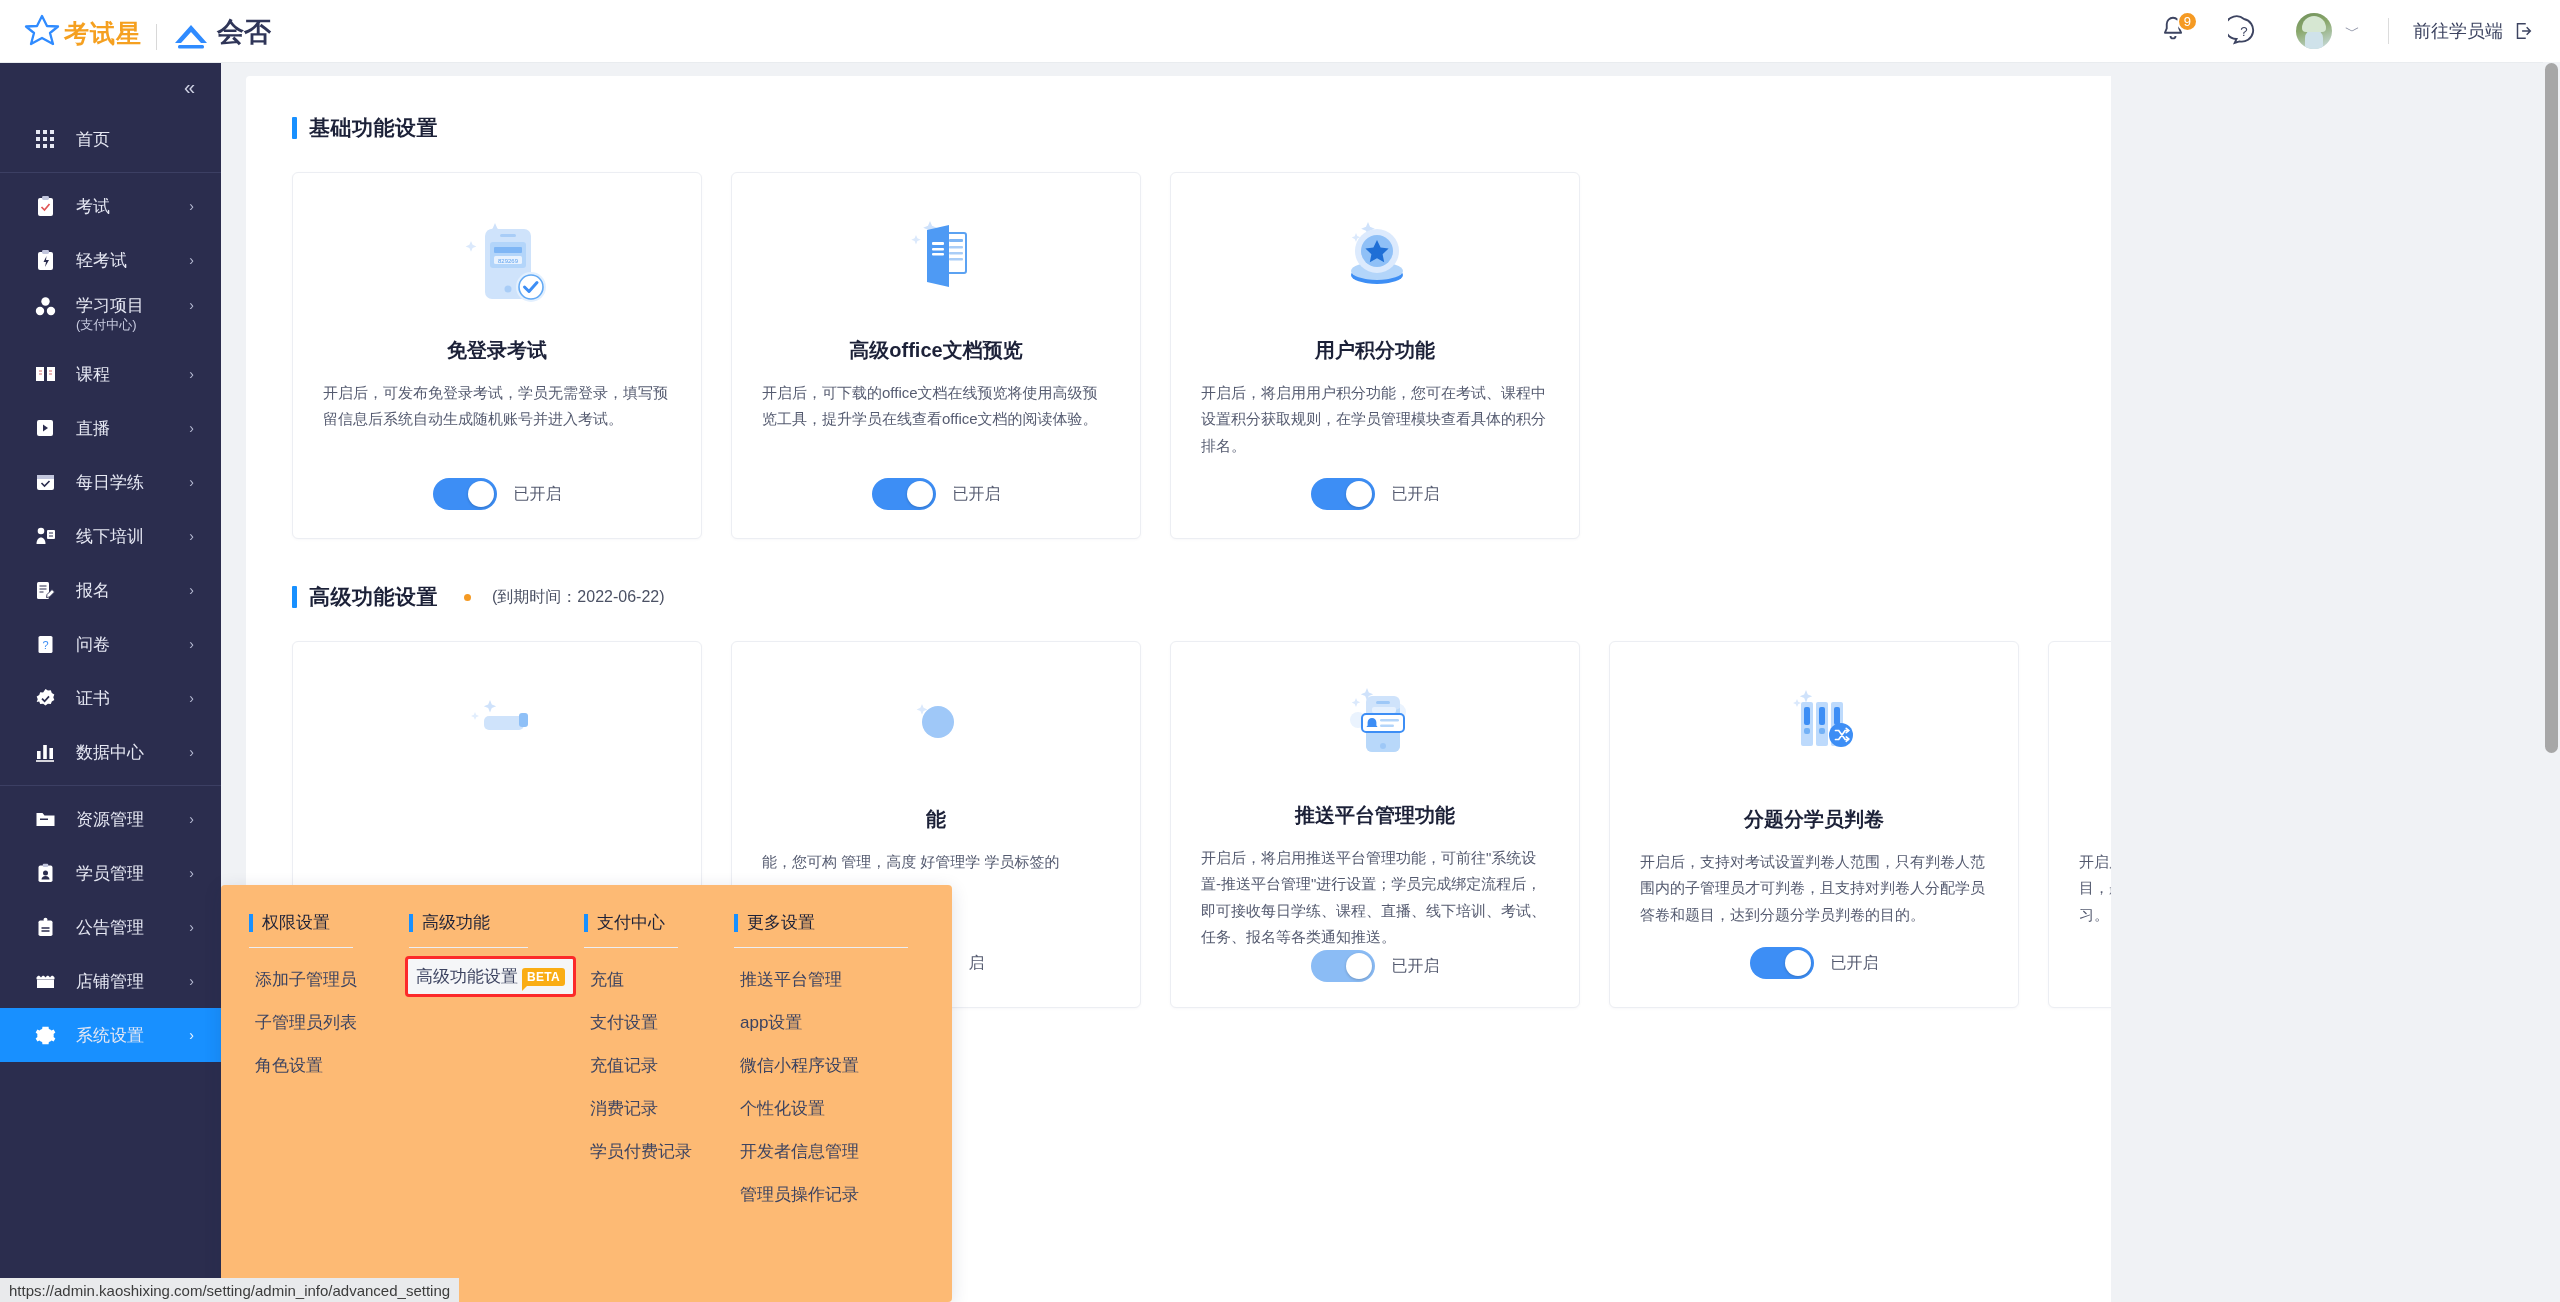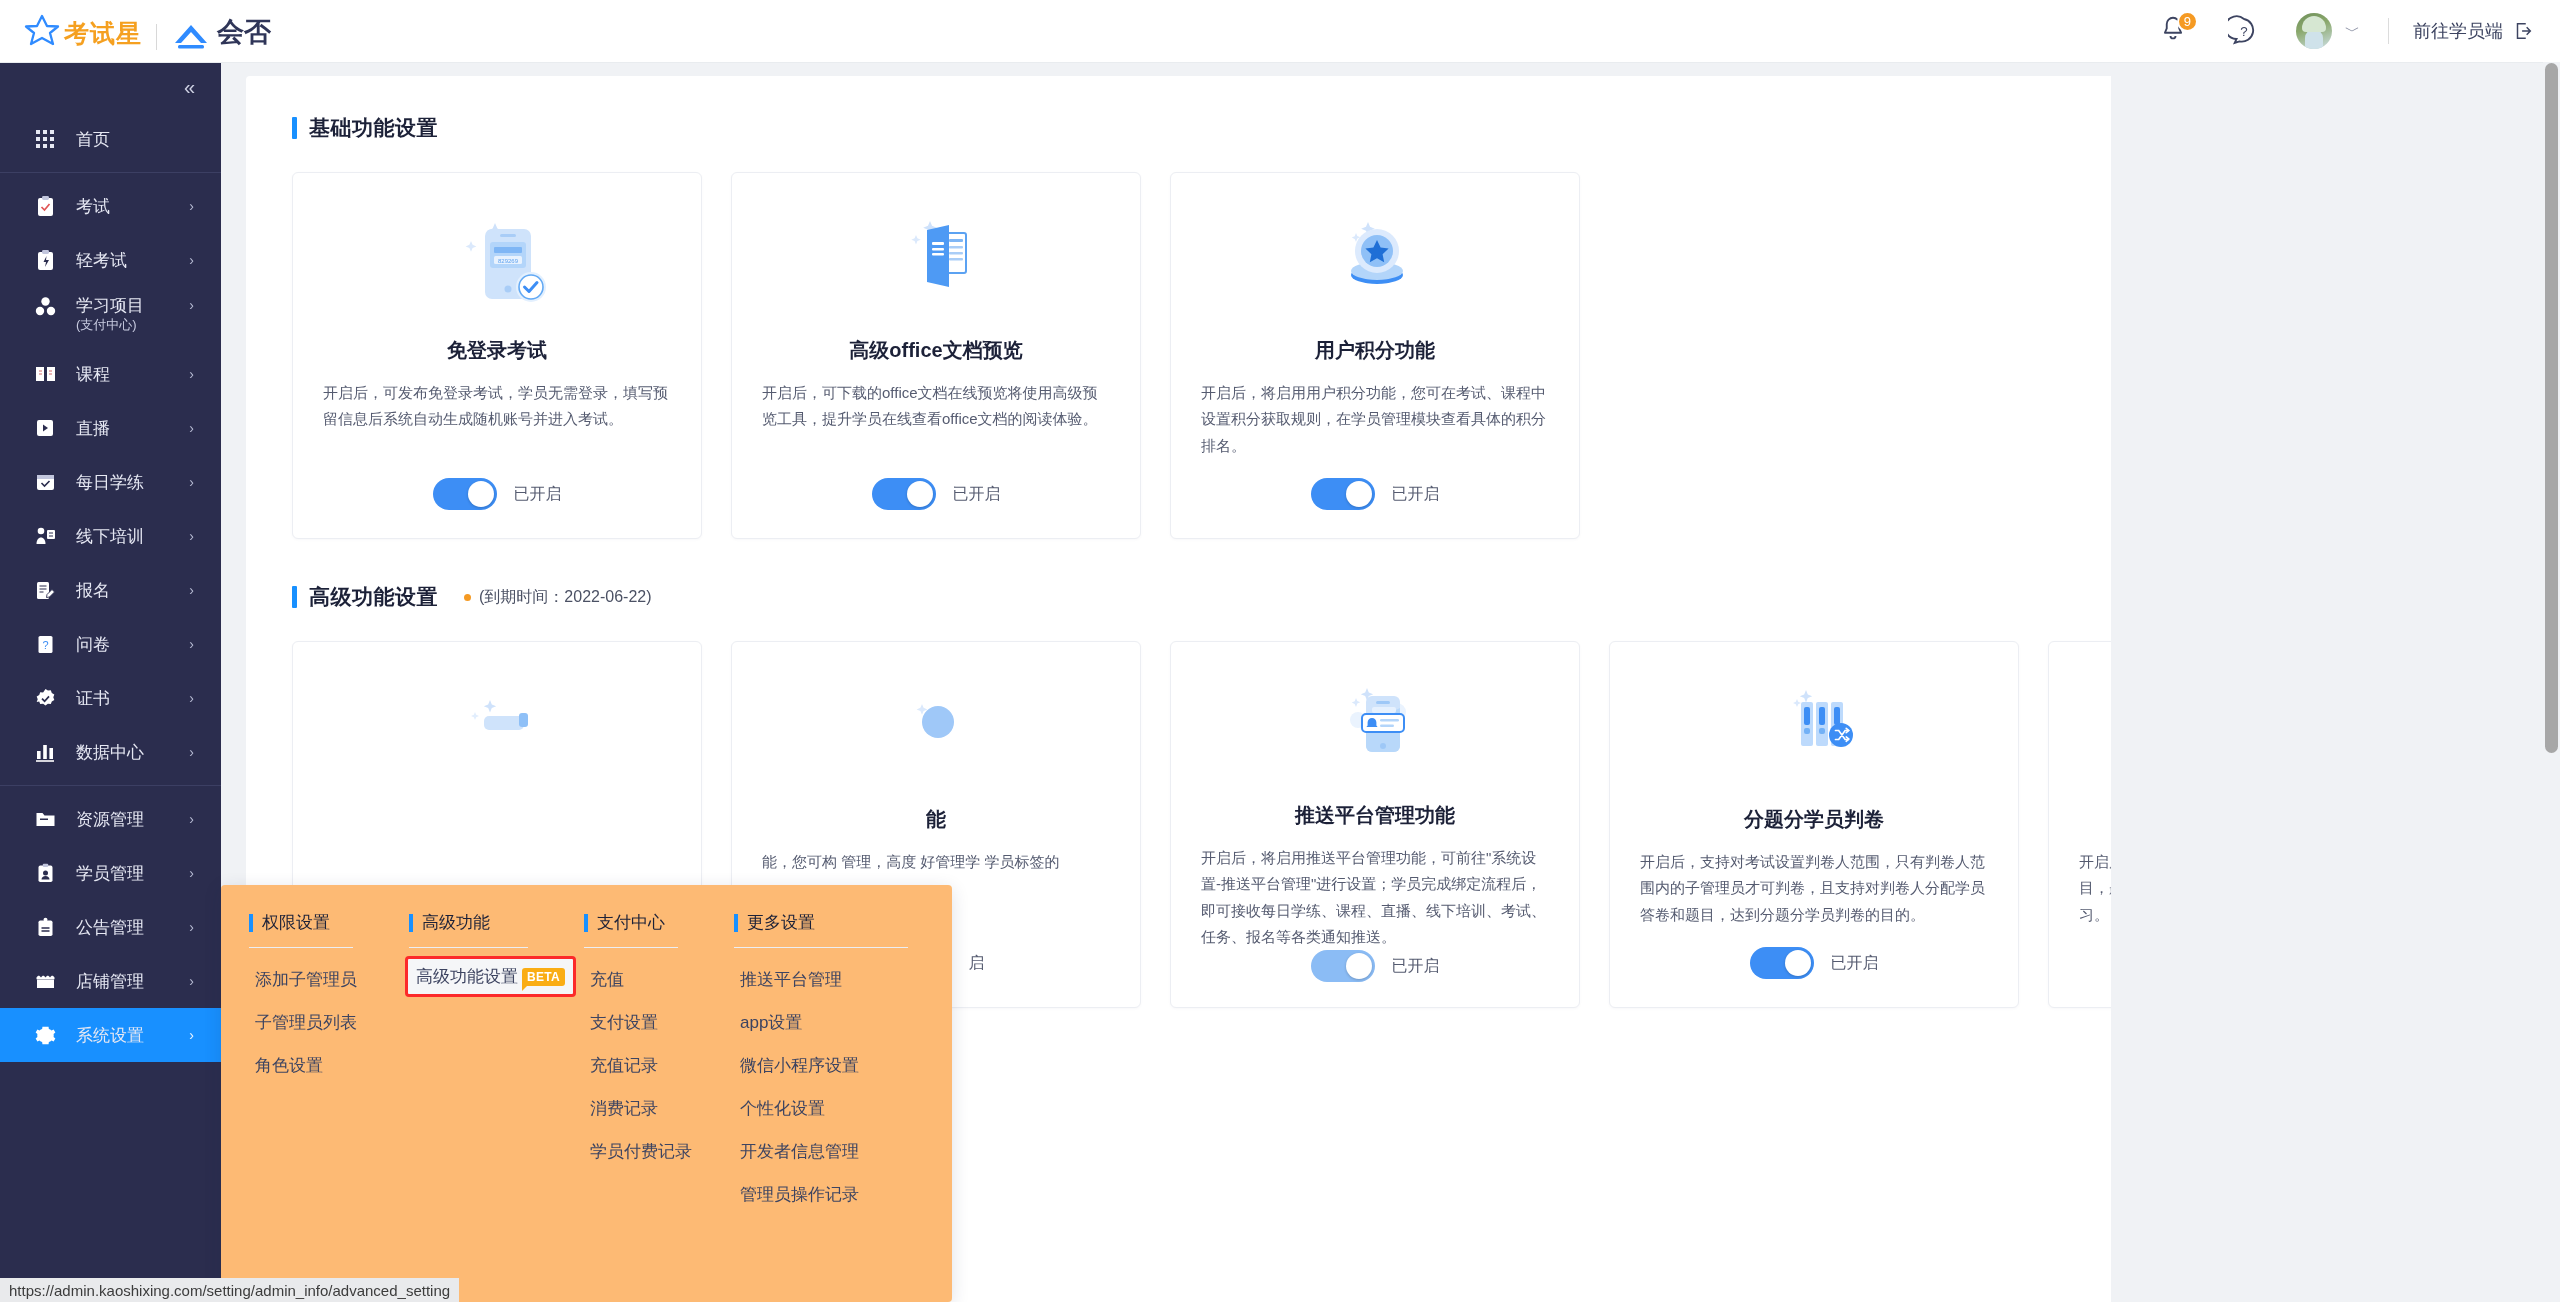--- a/index.html
+++ b/index.html
@@ -83,21 +83,21 @@
     background: #f0f2f5; overflow: hidden;
   }
   .page {
     position: absolute; left: 25px; top: 14px; width: 2268px; min-height: 1300px;
     background: #fff; border-radius: 4px; padding: 38px 46px 0 46px;
   }
   .sec-head { display: flex; align-items: center; margin-bottom: 30px; }
   .sec-bar { width: 5px; height: 22px; background: #1890ff; margin-right: 12px; border-radius: 1px; }
   .sec-title { font-size: 21px; color: #1c2138; font-weight: 600; letter-spacing: .5px; }
   .sec-dot { width: 7px; height: 7px; border-radius: 50%; background: #f59a23; margin-left: 26px; }
-  .sec-note { font-size: 16px; color: #4b5164; margin-left: 8px; }
+  .sec-note { font-size: 16px; color: #4b5164; margin-left: 21px; }
 
   .cards { display: flex; gap: 29px; }
   .card {
     width: 410px; flex: 0 0 410px; background: #fff; border: 1px solid #eceef3;
     border-radius: 6px; height: 367px; padding: 26px 30px 0 30px;
     display: flex; flex-direction: column; align-items: center;
     box-shadow: 0 1px 3px rgba(30,40,80,.03);
   }
   .card-illus { height: 108px; display: flex; align-items: center; justify-content: flex-end; margin-top: 8px; }
   .card-title { font-size: 20px; color: #1c2138; font-weight: 600; margin-top: 22px; }

